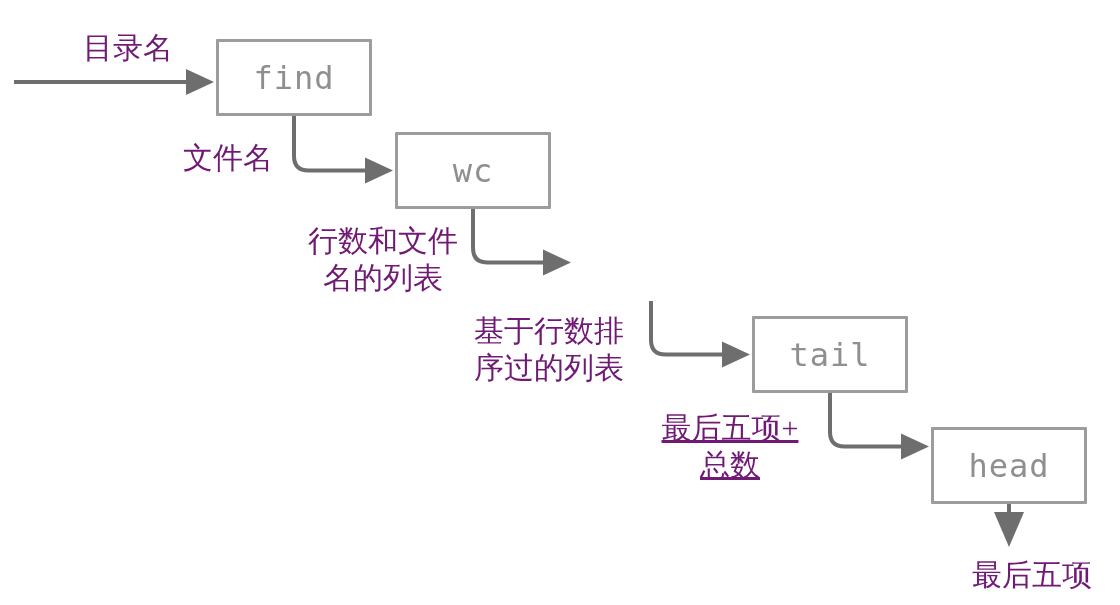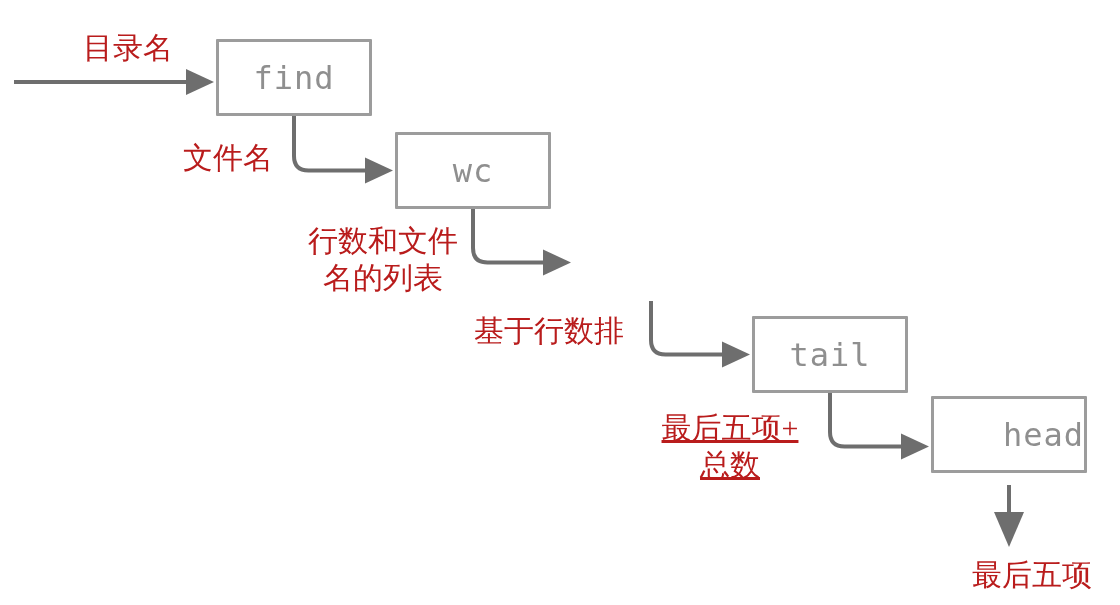--- a/index.html
+++ b/index.html
@@ -39,31 +39,31 @@
     font-size: 32px;
     color: #8f8f8f;
     letter-spacing: 1px;
   }
   .edge-label {
     position: absolute;
     width: 180px;
     text-align: center;
     font-size: 30px;
     line-height: 37px;
-    color: #b91c1c;
+    color: #701a75;
   }
   .edge-label .line {
     display: block;
     white-space: nowrap;
   }
   #node-find { left: 216px; top: 39px; }
   #node-wc   { left: 395px; top: 132px; }
   #node-sort { left: 573px; top: 224px; }
   #node-tail { left: 752px; top: 316px; }
-  #node-head { left: 931px; top: 396px; justify-content: flex-end; }
+  #node-head { left: 931px; top: 427px; }
 
   #label-input     { left: 38px;  top: 29px;  }
   #label-find-wc   { left: 138px; top: 139px; }
   #label-wc-sort   { left: 293px; top: 222px; }
   #label-sort-tail { left: 459px; top: 312px; }
   #label-tail-head { left: 640px; top: 409px; text-decoration: underline; }
   #label-output    { left: 942px; top: 556px; }
 </style>
 </head>
 <body>
@@ -107,20 +107,21 @@
   </div>
   <div class="edge-label" id="label-find-wc">
     <span class="line">文件名</span>
   </div>
   <div class="edge-label" id="label-wc-sort">
     <span class="line">行数和文件</span>
     <span class="line">名的列表</span>
   </div>
   <div class="edge-label" id="label-sort-tail">
     <span class="line">基于行数排</span>
+    <span class="line">序过的列表</span>
   </div>
   <div class="edge-label" id="label-tail-head">
     <span class="line">最后五项+</span>
     <span class="line">总数</span>
   </div>
   <div class="edge-label" id="label-output">
     <span class="line">最后五项</span>
   </div>
 
 </div>

